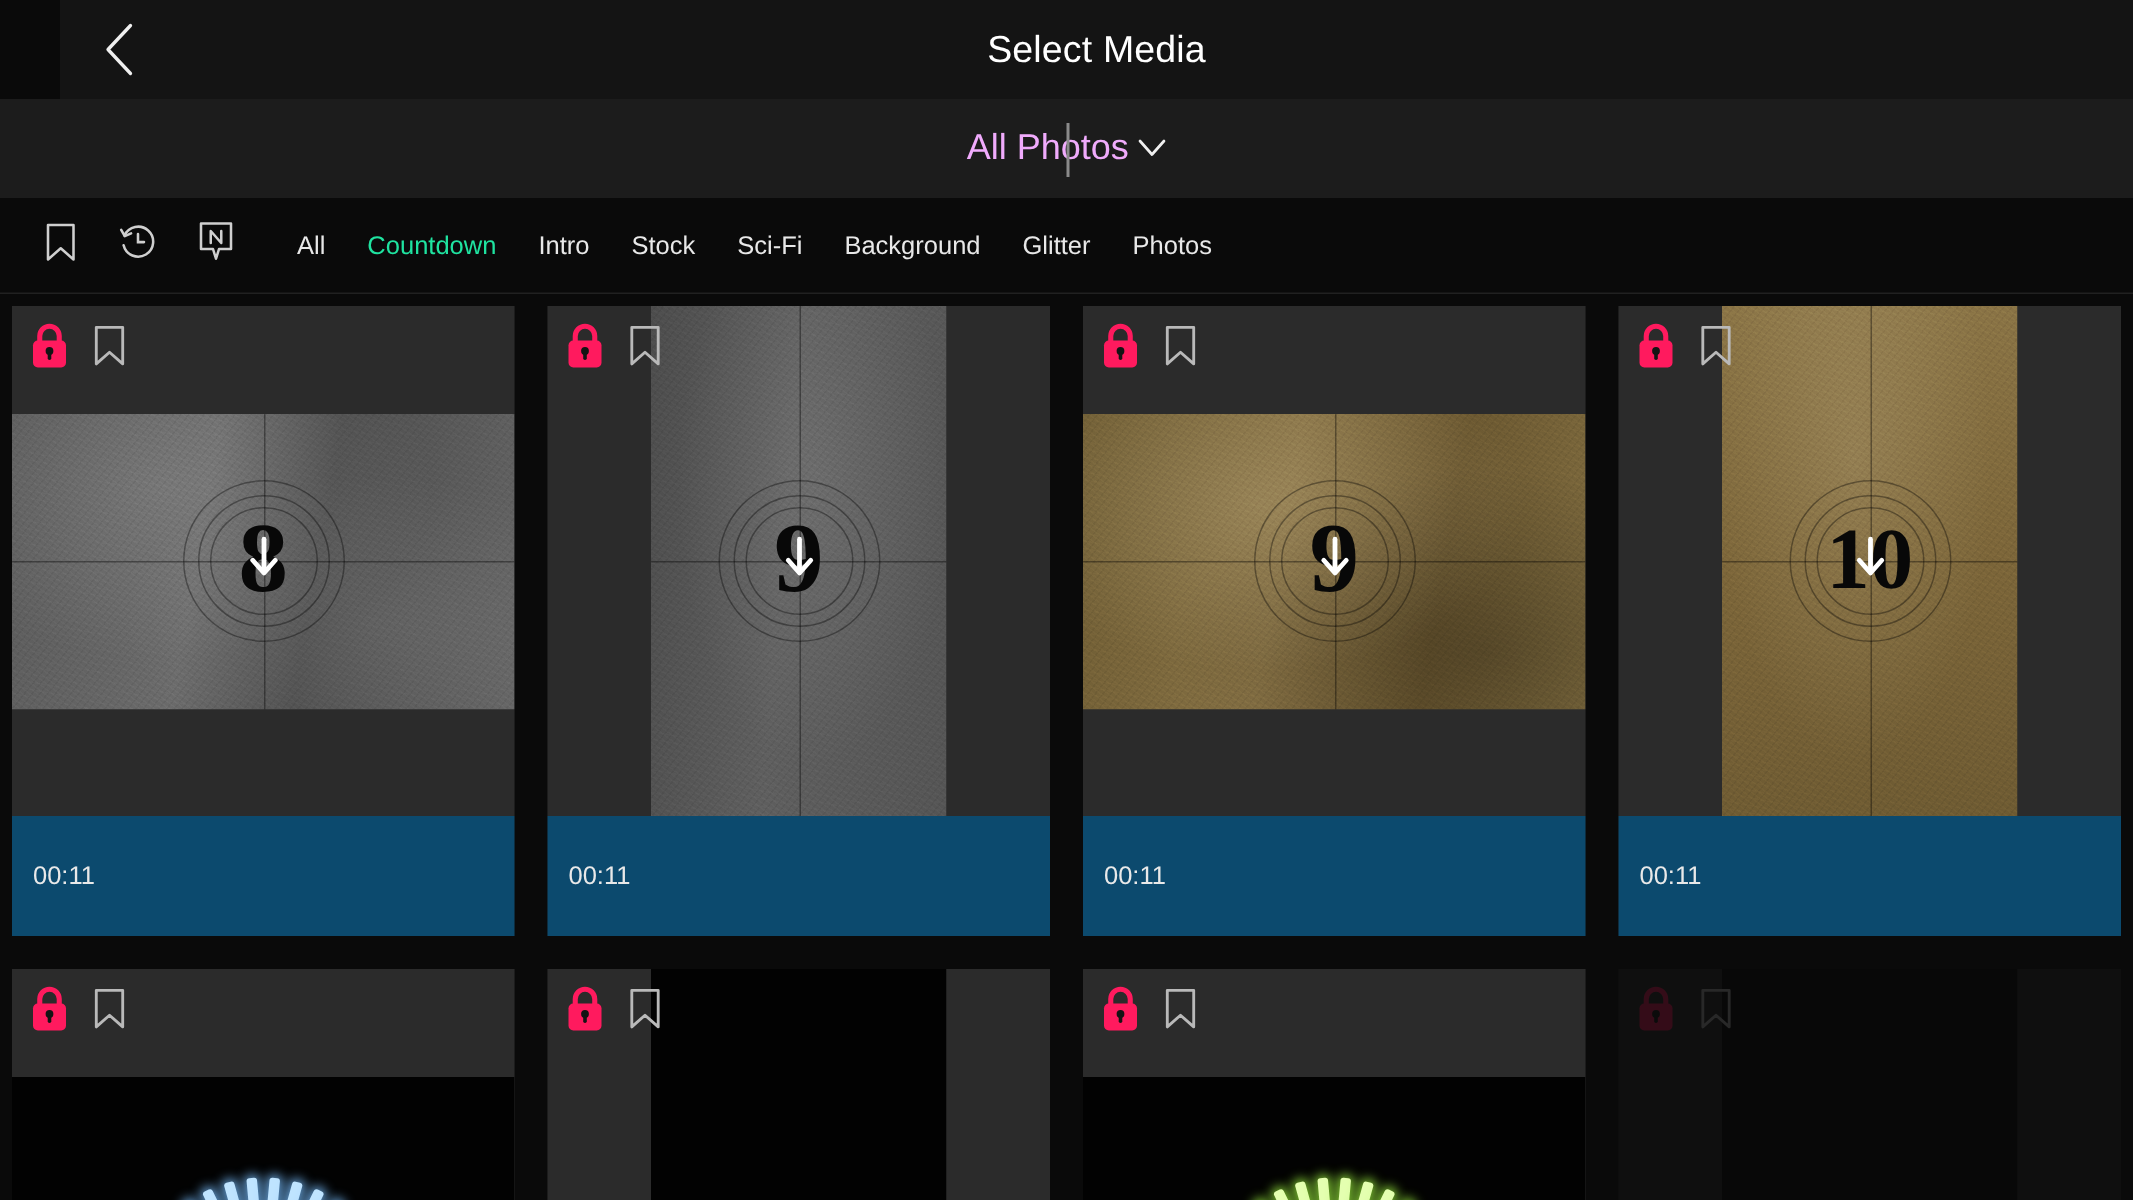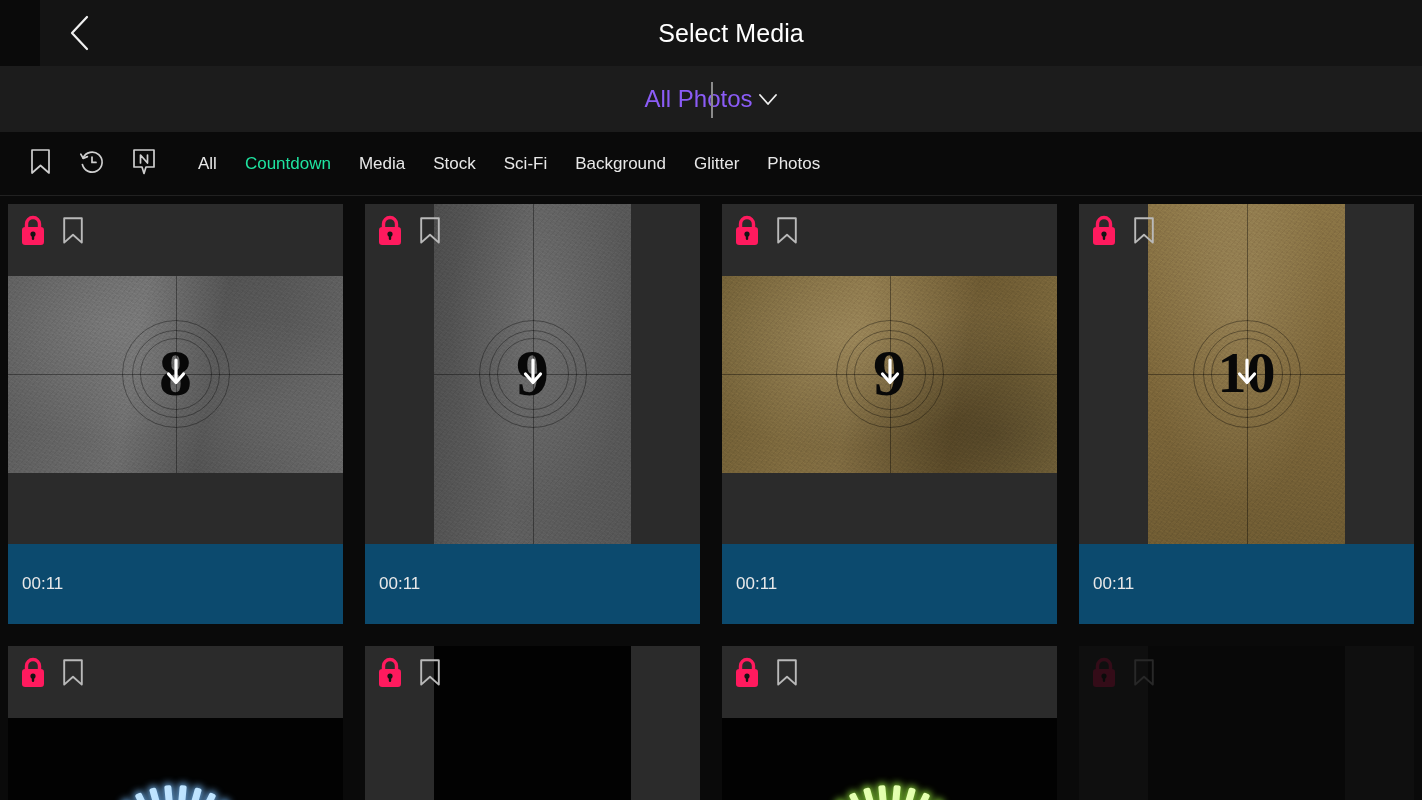--- a/index.html
+++ b/index.html
@@ -49,21 +49,21 @@
     display: flex;
     align-items: center;
     justify-content: center;
     gap: 5px;
     cursor: pointer;
     position: relative;
     height: 100%;
   }
   .source-tab .lbl {
     font-size: 24px;
-    color: #8b5cf6;
+    color: #f0abfc;
   }
   .source-tab.active .lbl { color: #1fe3a0; }
   .source-tab.active::after {
     content: "";
     position: absolute;
     left: 0; right: 0; bottom: 0;
     height: 4px;
     background: #1fe3a0;
   }
   .tab-divider {
@@ -307,21 +307,21 @@
     <span>
       <svg width="24" height="28" viewBox="0 0 24 28" fill="none">
         <path d="M2 2 H22 V19 H14 L12 25.5 L10 19 H2 Z" stroke="#cfcfcf" stroke-width="1.7" stroke-linejoin="round"></path>
         <path d="M8.5 15 V7 L15.5 15 V7" stroke="#cfcfcf" stroke-width="1.7" stroke-linecap="round" stroke-linejoin="round"></path>
       </svg>
     </span>
   </div>
 
   <div class="cat-link first">All</div>
   <div class="cat-link active">Countdown</div>
-  <div class="cat-link">Media</div>
+  <div class="cat-link">Intro</div>
   <div class="cat-link">Stock</div>
   <div class="cat-link">Sci-Fi</div>
   <div class="cat-link">Background</div>
   <div class="cat-link">Glitter</div>
   <div class="cat-link">Photos</div>
 </div>
 
 <div class="grid" id="media-grid">
     <div class="card">
       <div class="card-thumb">

